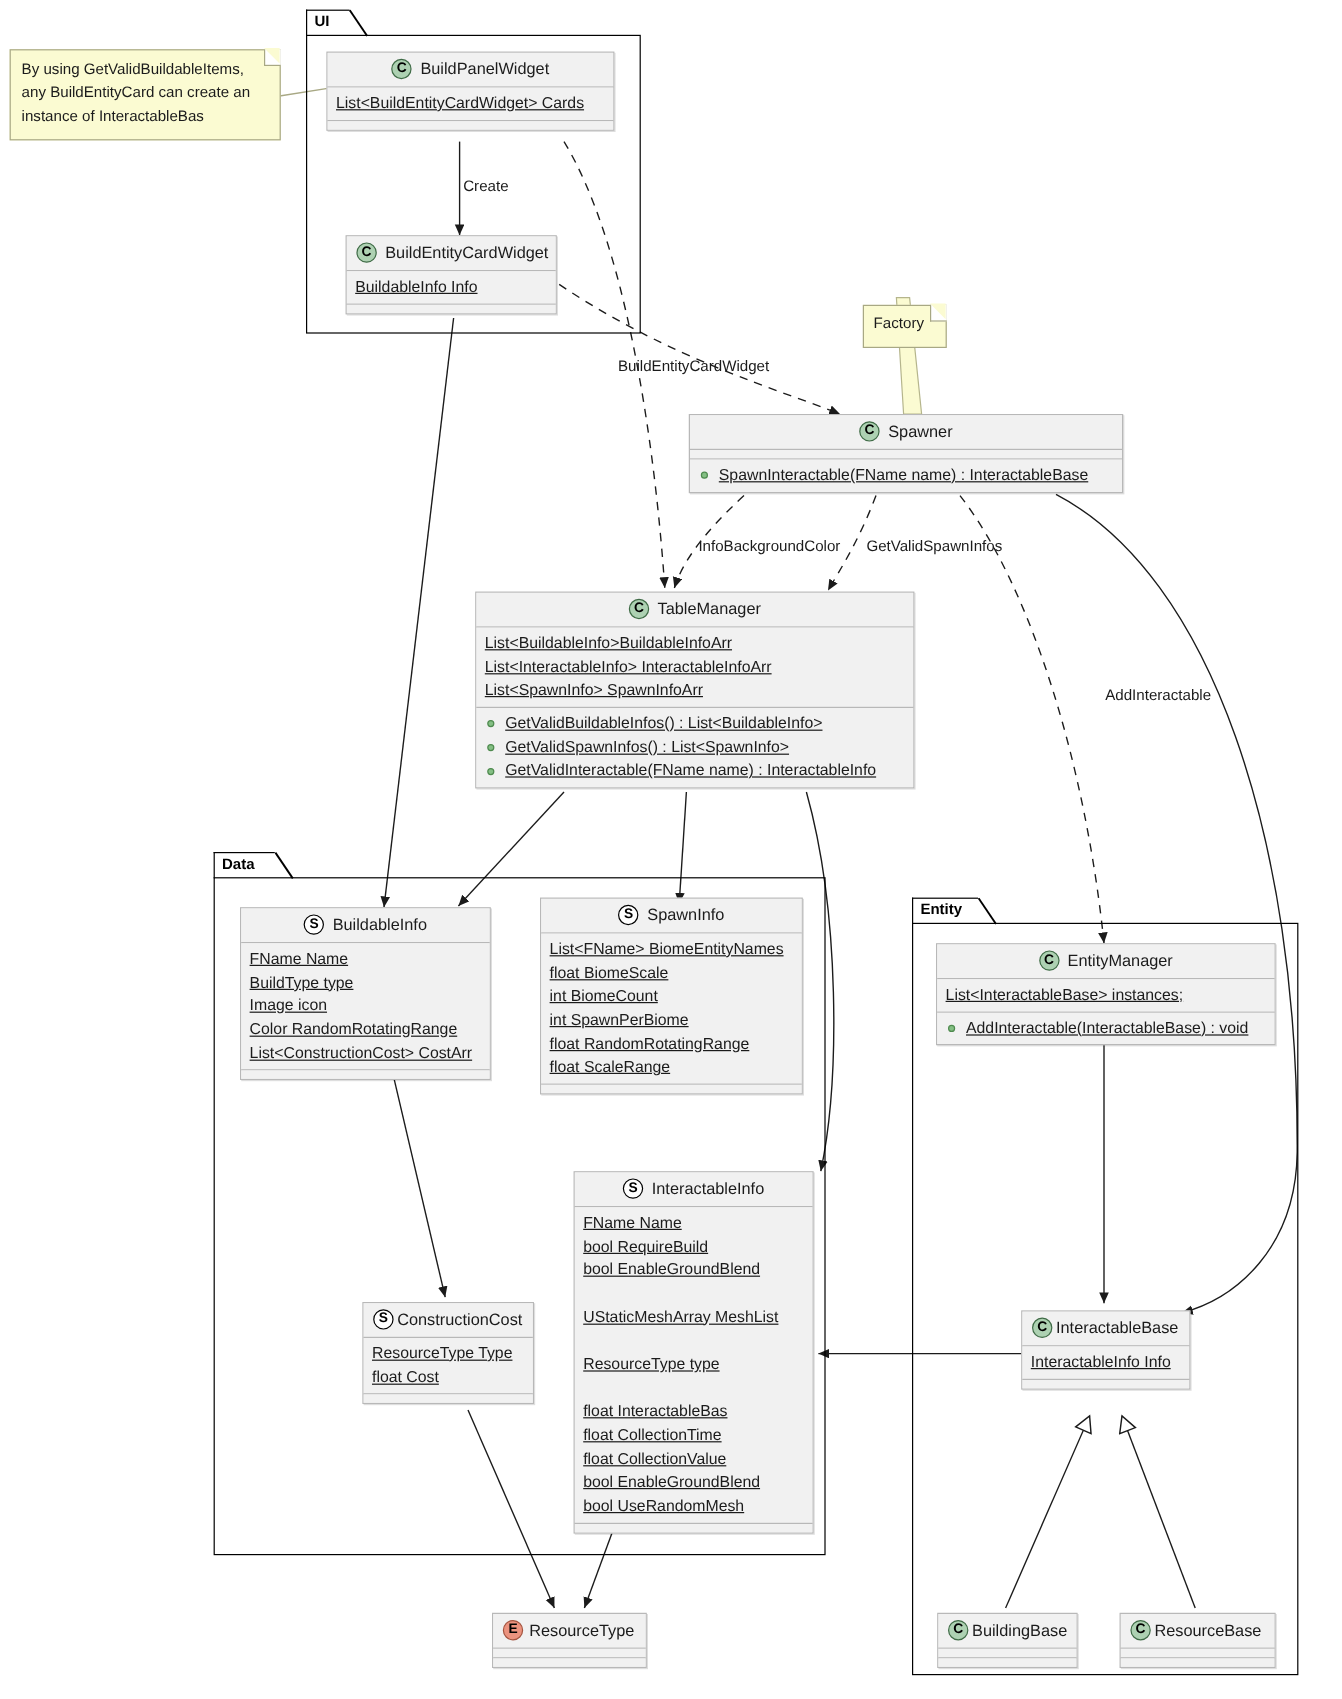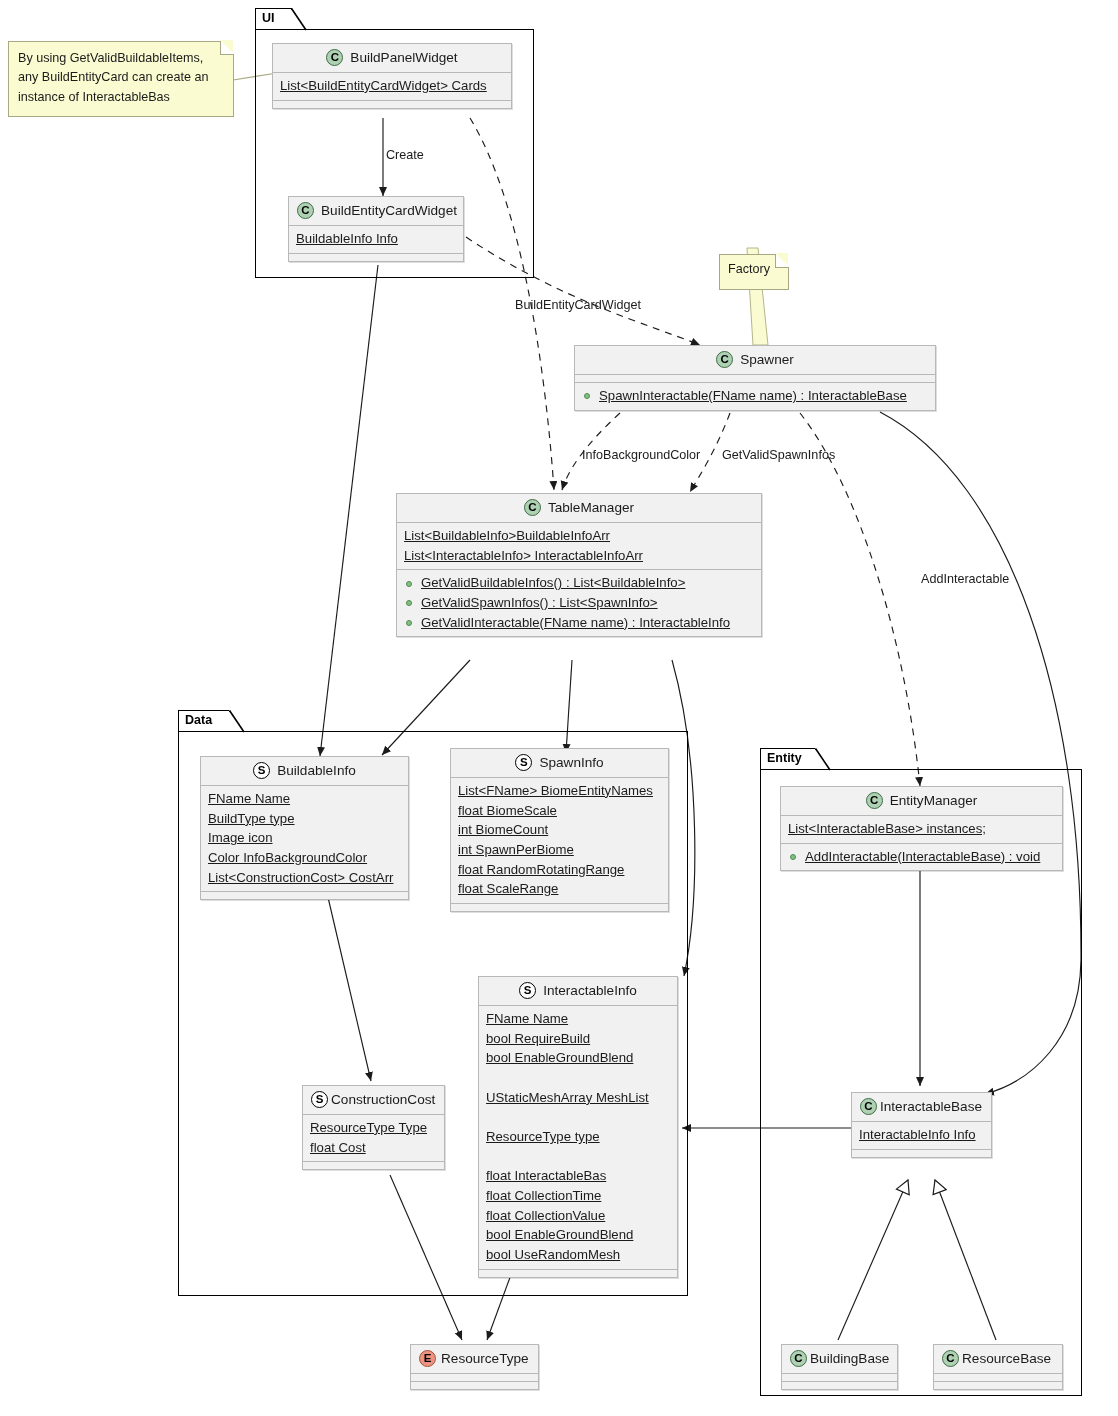--- a/index.html
+++ b/index.html
@@ -237,40 +237,41 @@
 
   <div class="cls" style="left:396px;top:493px;width:366px;">
     <div class="hdr">
       <span class="ico c">C</span>
       <span class="nm">TableManager</span>
     </div>
     <div class="sep"></div>
     <div class="comp">
       <div class="ln">List&lt;BuildableInfo&gt;BuildableInfoArr</div>
       <div class="ln">List&lt;InteractableInfo&gt; InteractableInfoArr</div>
+      <div class="ln">List&lt;SpawnInfo&gt; SpawnInfoArr</div>
     </div>
     <div class="sep"></div>
     <div class="comp meth">
       <div class="ln"><span class="bullet"></span><span>GetValidBuildableInfos() : List&lt;BuildableInfo&gt;</span></div>
       <div class="ln"><span class="bullet"></span><span>GetValidSpawnInfos() : List&lt;SpawnInfo&gt;</span></div>
       <div class="ln"><span class="bullet"></span><span>GetValidInteractable(FName name) : InteractableInfo</span></div>
     </div>
   </div>
 
   <div class="cls" style="left:200px;top:756px;width:209px;">
     <div class="hdr">
       <span class="ico s">S</span>
       <span class="nm">BuildableInfo</span>
     </div>
     <div class="sep"></div>
     <div class="comp">
       <div class="ln">FName Name</div>
       <div class="ln">BuildType type</div>
       <div class="ln">Image icon</div>
-      <div class="ln">Color InfoBackgroundColor</div>
+      <div class="ln">Color RandomRotatingRange</div>
       <div class="ln">List&lt;ConstructionCost&gt; CostArr</div>
     </div>
     <div class="sep"></div>
     <div class="comp empty"></div>
   </div>
 
   <div class="cls" style="left:450px;top:748px;width:219px;">
     <div class="hdr">
       <span class="ico s">S</span>
       <span class="nm">SpawnInfo</span>

